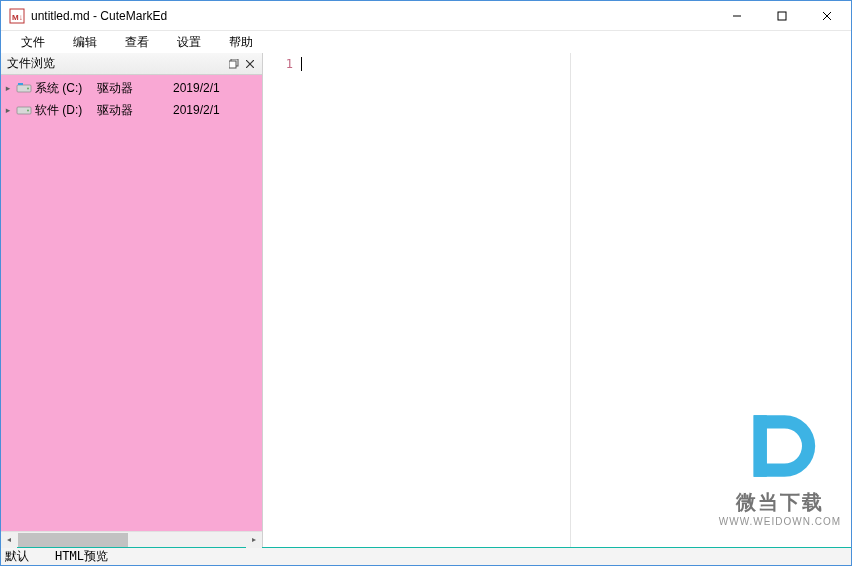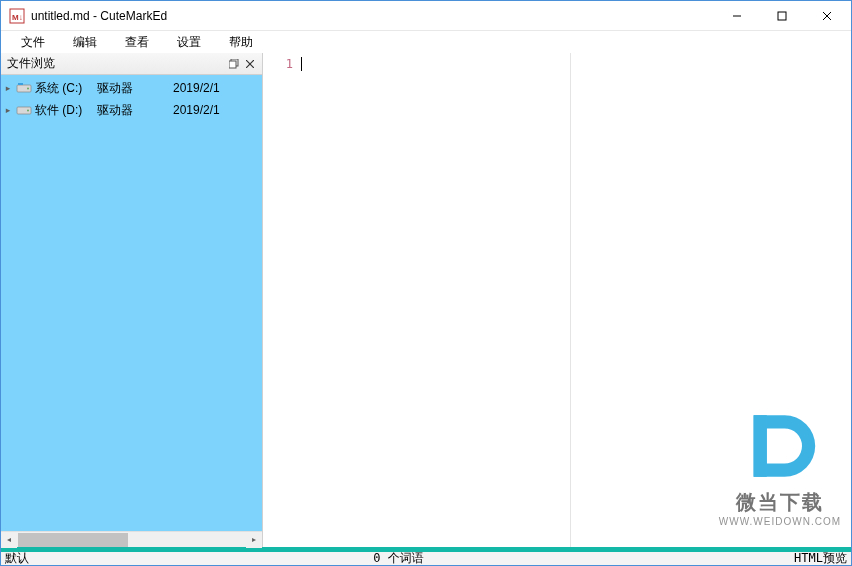--- a/index.html
+++ b/index.html
@@ -51,21 +51,21 @@
 .workspace {
   display: flex;
   height: calc(100% - 30px - 22px - 18px);
   background: #fff;
 }
 .sidebar {
   width: 262px;
   border-right: 1px solid #d0d0d0;
   display: flex;
   flex-direction: column;
-  background: #7dd3fc;
+  background: #f9a8d4;
 }
 .panel-header {
   height: 22px;
   background: linear-gradient(#f7f7f7, #ececec);
   border-bottom: 1px solid #d0d0d0;
   display: flex;
   align-items: center;
   padding: 0 4px 0 6px;
   font-size: 12px;
 }
@@ -153,21 +153,21 @@
   background: #000;
 }
 .preview-pane {
   width: 280px;
   background: #fff;
   position: relative;
 }
 .statusbar {
   height: 18px;
   background: #f4f4f4;
-  border-top: 5px solid #14b8a6;
+  border-top: 1px solid #14b8a6;
   display: flex;
   align-items: center;
   font-size: 12px;
   padding: 0 4px;
   font-family: "SimSun", monospace;
 }
 .sb-left { flex: 0 0 auto; }
 .sb-center { flex: 1; text-align: center; }
 .sb-right { flex: 0 0 auto; font-family: "SimSun", monospace; padding-left: 26px; }
 .watermark {
@@ -282,21 +282,20 @@
     <div class="editor-content">
       <span class="cursor"></span>
       <span></span>
     </div>
     <div class="preview-pane"></div>
   </div>
 </div>
 
 <div class="statusbar">
   <div class="sb-left">默认</div>
-  <div class="sb-center">0 个词语</div>
   <div class="sb-right">HTML预览</div>
 </div>
 
 <div class="watermark">
   <svg class="wm-logo" viewBox="0 0 100 100">
     <path d="M20 15 L55 15 A35 35 0 1 1 55 85 L20 85 L20 70 L55 70 A20 20 0 1 0 55 30 L35 30 L35 85 L20 85 Z" fill="#29abe2"></path>
     <rect x="20" y="15" width="15" height="70" fill="#29abe2"></rect>
   </svg>
   <div class="wm-text1">微当下载</div>
   <div class="wm-text2">WWW.WEIDOWN.COM</div>

